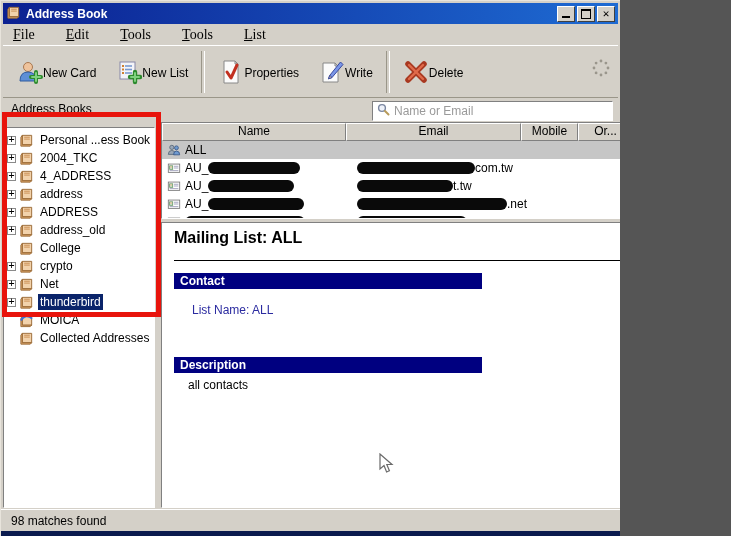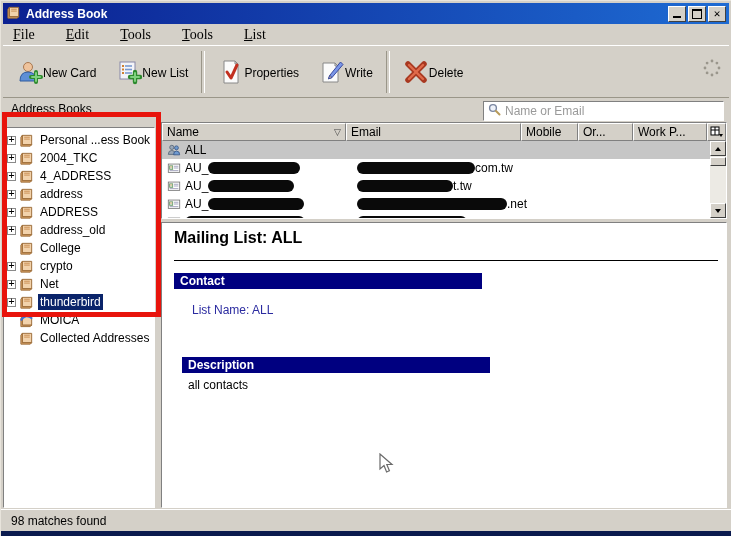--- a/index.html
+++ b/index.html
@@ -1,16 +1,16 @@
 <!DOCTYPE html>
 <html><head>
 <meta charset="utf-8">
 <style>
   html,body{margin:0;padding:0;background:#555;}
-  .screen{position:relative;width:731px;height:536px;background:#d4d0c8;
+  .screen{position:relative;width:620px;height:536px;background:#d4d0c8;
     font-family:"Liberation Sans",sans-serif;font-size:12px;color:#000;
     border-left:1px solid #e8e4dc;border-top:1px solid #e8e4dc;box-sizing:border-box;overflow:hidden;}
   
   .titlebar{position:absolute;left:2px;top:2px;right:2px;height:21px;
     background:linear-gradient(90deg,#0b2091,#1e6bd3);display:flex;align-items:center;padding:0 3px;box-sizing:border-box;}
   .titlebar .title{color:#fff;font-weight:bold;font-size:12px;margin-left:5px;flex:1;}
   .winbtn{width:16px;height:14px;background:#d4d0c8;border:1px solid;border-color:#fff #404040 #404040 #fff;
     margin-left:2px;display:flex;align-items:center;justify-content:center;position:relative;}
   .glyph-min{width:8px;height:2px;background:#000;margin-top:7px;}
   .glyph-max{width:8px;height:7px;border:1px solid #000;border-top-width:2px;}
@@ -47,21 +47,21 @@
     font-family:"DejaVu Sans Mono",monospace;color:#000;}
   .tree-item .twisty.none{visibility:hidden;}
   .tree-item .ticn{margin-right:4px;flex:none;display:flex;}
   .tree-item .tlbl{font-size:12px;padding:1px 2px;text-align:right;}
   .tree-item.selected .tlbl{background:#0a246a;color:#fff;}
   
   .rightpane{position:absolute;left:160px;top:121px;width:566px;height:97px;
     border:1px solid;border-color:#808080 #fff #fff #808080;box-sizing:border-box;background:#fff;}
   .cols{display:flex;height:18px;}
   .colhdr{background:#d4d0c8;border:1px solid;border-color:#fff #808080 #808080 #fff;box-sizing:border-box;
-    font-size:12px;display:flex;align-items:center;padding:0 4px;overflow:hidden;white-space:nowrap;}
+    font-size:12px;display:flex;align-items:center;padding:0 4px;overflow:hidden;white-space:nowrap;flex-direction:column;}
   .colhdr .sort{margin-left:auto;font-size:9px;color:#404040;}
   .c0{width:184px;}.c1{width:175px;}.c2{width:57px;}.c3{width:55px;}.c4{width:74px;}
   .colpicker{width:19px;background:#d4d0c8;border:1px solid;border-color:#fff #808080 #808080 #fff;box-sizing:border-box;
     display:flex;align-items:center;justify-content:center;margin-left:auto;}
   .listarea{position:relative;height:77px;overflow:hidden;background:#fff;}
   .lrow{height:18px;display:flex;align-items:center;padding-left:3px;white-space:nowrap;overflow:hidden;}
   .lrow.selected{background:#c6c6c6;}
   .lrow .ricn{margin:0 4px 0 2px;flex:none;display:flex;}
   .lrow .nm{width:172px;flex:none;display:flex;align-items:center;overflow:hidden;}
   .lrow .em{width:300px;flex:none;display:flex;align-items:center;overflow:hidden;}
@@ -75,21 +75,21 @@
   .arrow-down{width:0;height:0;border-left:3px solid transparent;border-right:3px solid transparent;border-top:4px solid #000;}
   .sthumb{position:absolute;left:0;top:16px;width:16px;height:9px;background:#d4d0c8;border:1px solid;
     border-color:#fff #404040 #404040 #fff;box-sizing:border-box;}
   
   .details{position:absolute;left:160px;top:221px;width:566px;height:286px;background:#fff;
     border:1px solid;border-color:#808080 #fff #fff #808080;box-sizing:border-box;padding:6px 6px 0 12px;}
   .d-title{font-size:16px;font-weight:bold;padding-bottom:13px;border-bottom:1px solid #000;margin-right:2px;}
   .d-bar{width:308px;height:16px;background:#000080;color:#fff;font-weight:bold;font-size:12px;
     display:flex;align-items:center;padding-left:6px;box-sizing:border-box;}
   .d-bar.contact{margin-top:12px;}
-  .d-bar.descr{margin-top:40px;margin-left:8px;}
+  .d-bar.descr{margin-top:40px;}
   .d-content-blue{color:#2b2ba0;font-size:12px;margin:14px 0 0 18px;}
   .d-content-black{font-size:12px;margin:5px 0 0 14px;}
   
   .statusbar{position:absolute;left:0px;bottom:5px;width:731px;height:22px;background:#d4d0c8;
     border-top:1px solid #fff;display:flex;align-items:center;padding-left:10px;box-sizing:border-box;font-size:12px;}
   .bottomedge{position:absolute;left:0;bottom:0;width:731px;height:5px;background:#0a1a4e;}
   
   .red-annotation{position:absolute;left:1px;top:111px;width:159px;height:205px;
     border:5px solid #e8140c;box-sizing:border-box;pointer-events:none;z-index:40;}
   .cursor{position:absolute;left:378px;top:452px;z-index:60;pointer-events:none;}

